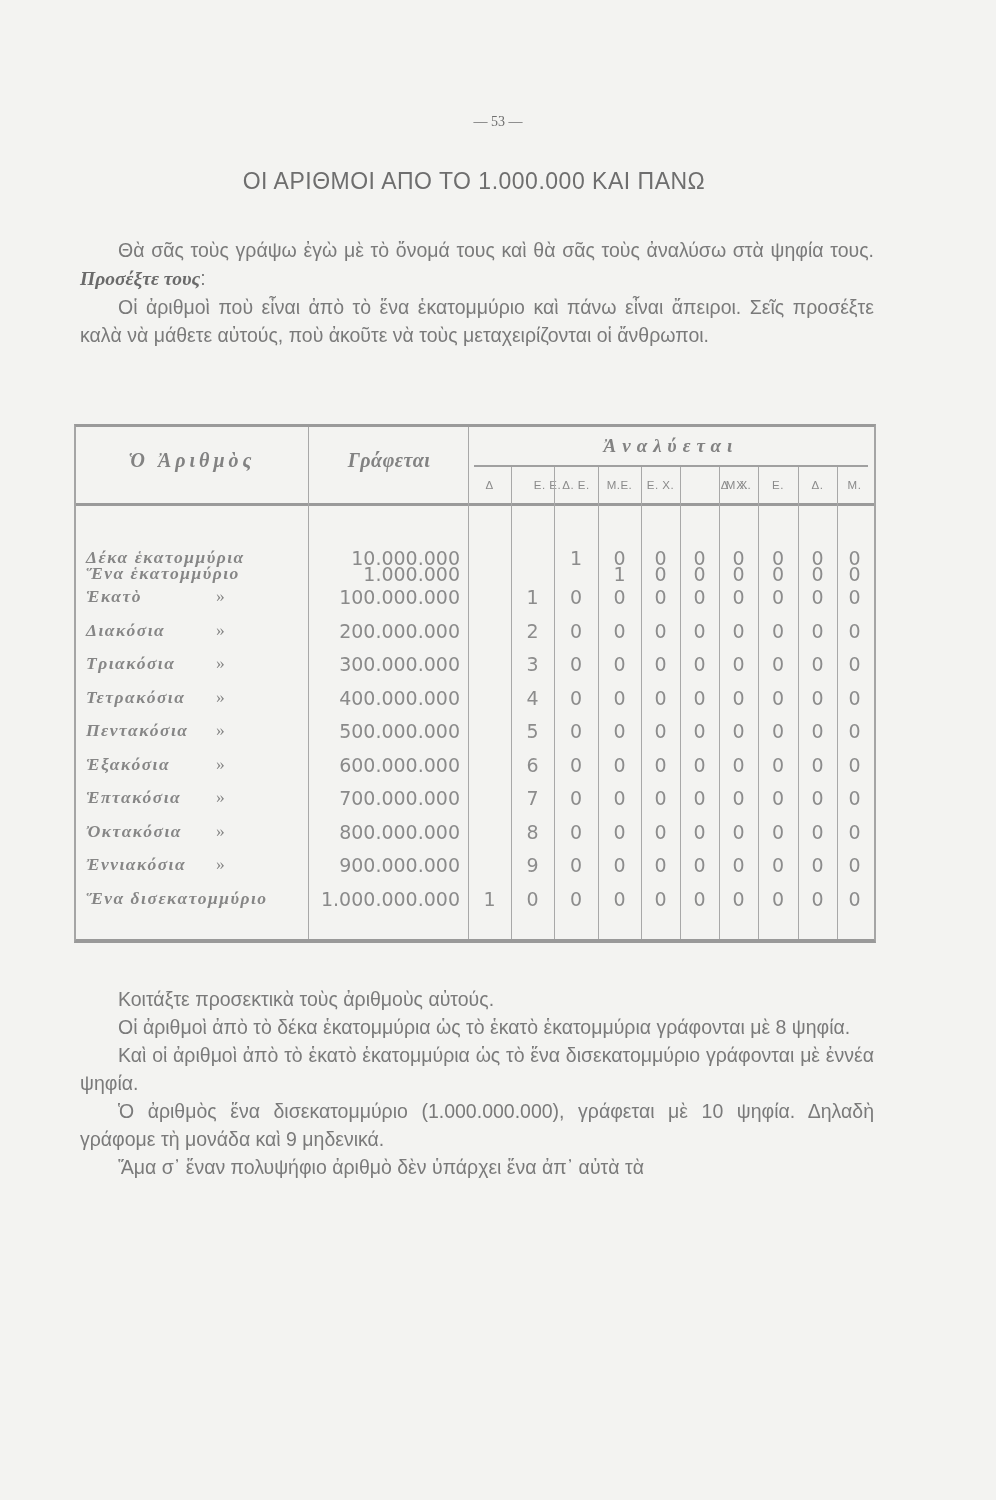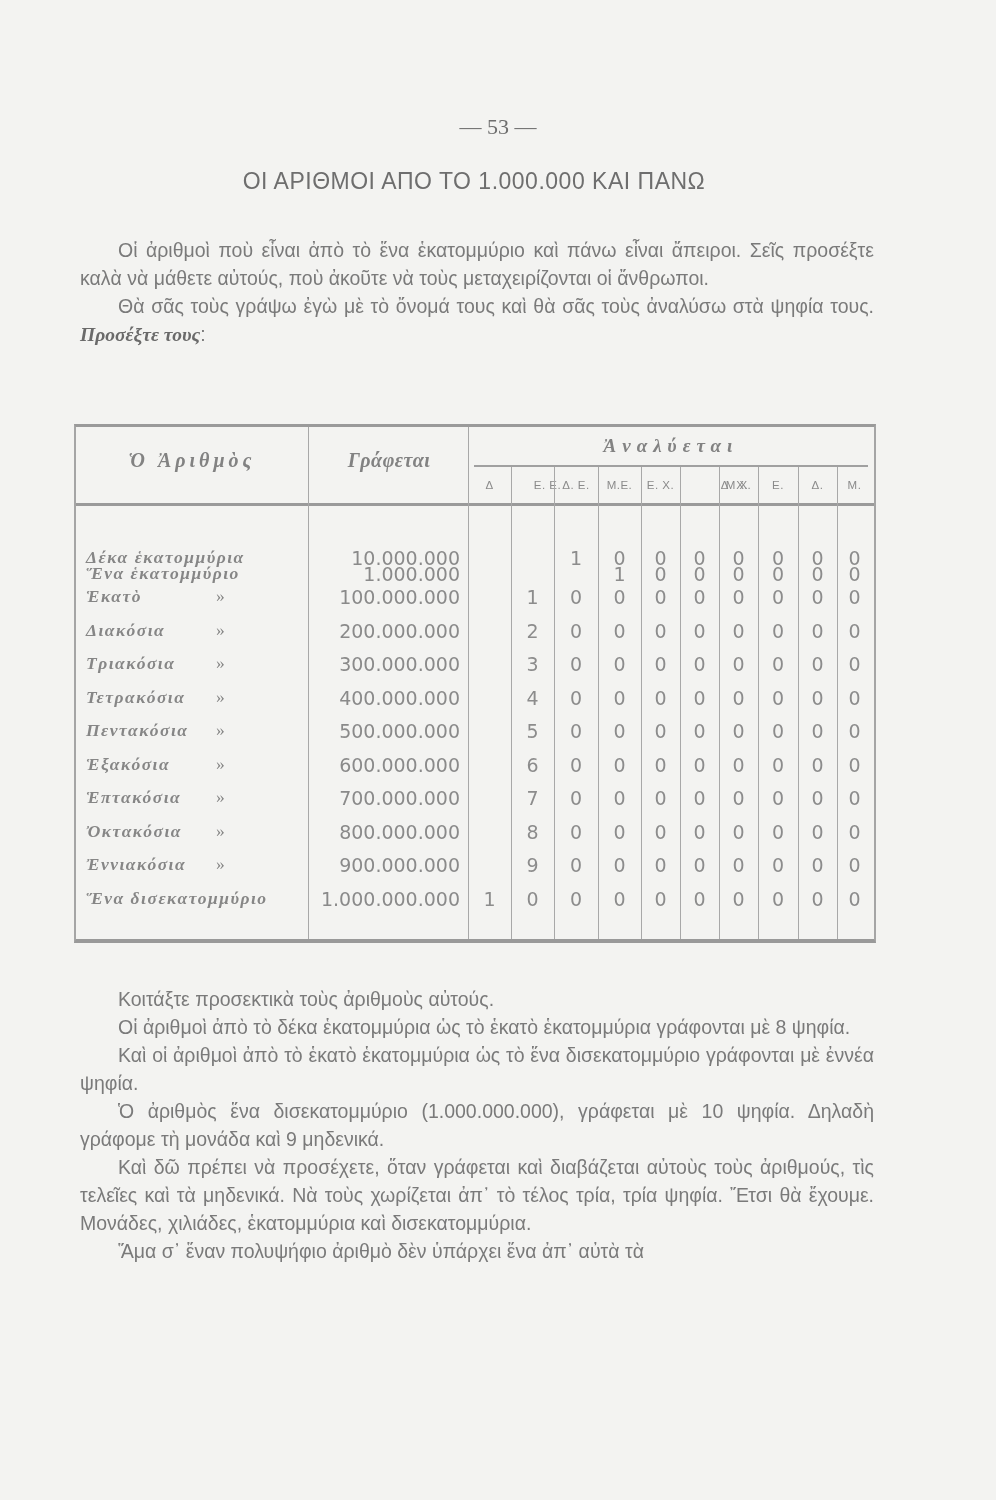--- a/index.html
+++ b/index.html
@@ -5,21 +5,21 @@
   html, body { margin:0; padding:0; }
   body {
     width:996px; height:1500px; overflow:hidden;
     background:#f3f3f1;
     color:#7d7d7d;
     font-family:"Liberation Sans", sans-serif;
     position:relative;
   }
   .page-num {
     position:absolute; top:114px; left:0; width:996px; text-align:center;
-    font-family:"Liberation Serif", serif; font-size:22px; color:#6e6e6e;
+    font-family:"Liberation Serif", serif; font-size:14px; color:#6e6e6e;
   }
   .title {
     position:absolute; top:168px; left:0; width:948px; text-align:center;
     font-size:23px; letter-spacing:0.5px; color:#6e6e6e;
   }
   .para {
     position:absolute; left:80px; width:794px;
     font-size:19.5px; line-height:28px; text-align:justify;
     color:#7a7a7a;
   }
@@ -71,22 +71,22 @@
     font-family:"DejaVu Sans", sans-serif; font-size:19px; color:#8c8c8c;
   }
 </style>
 </head>
 <body>
 
 <div class="page-num">— 53 —</div>
 <div class="title">ΟΙ ΑΡΙΘΜΟΙ ΑΠΟ ΤΟ 1.000.000 ΚΑΙ ΠΑΝΩ</div>
 
 <div class="para" id="intro">
+  <p><span>Θὰ σᾶς τοὺς γράψω ἐγὼ μὲ τὸ ὄνομά τους καὶ θὰ σᾶς τοὺς ἀναλύσω στὰ ψηφία τους.</span> <em class="bolditalic">Προσέξτε τους</em><span>:</span></p>
   <p>Οἱ ἀριθμοὶ ποὺ εἶναι ἀπὸ τὸ ἕνα ἑκατομμύριο καὶ πάνω εἶναι ἄπειροι. Σεῖς προσέξτε καλὰ νὰ μάθετε αὐτούς, ποὺ ἀκοῦτε νὰ τοὺς μεταχειρίζονται οἱ ἄνθρωποι.</p>
-  <p><span>Θὰ σᾶς τοὺς γράψω ἐγὼ μὲ τὸ ὄνομά τους καὶ θὰ σᾶς τοὺς ἀναλύσω στὰ ψηφία τους.</span> <em class="bolditalic">Προσέξτε τους</em><span>:</span></p>
 </div>
 
 <div class="tbl" id="numtable">
   <div class="hdr-rule"></div>
   <div class="h-name">Ὁ Ἀριθμὸς</div>
   <div class="h-written">Γράφεται</div>
   <div class="h-analysis">Ἀναλύεται</div>
   <div class="sub-rule"></div>
   <div id="subheaders">
       <div class="sub-h" style="left: 392px; width: 43px;">Δ</div>
@@ -283,15 +283,14 @@
         <div class="digit" style="left: 761px; width: 35px;">0</div>
       </div>
     </div>
 </div>
 
 <div class="para" id="after">
   <p>Κοιτάξτε προσεκτικὰ τοὺς ἀριθμοὺς αὐτούς.</p>
   <p>Οἱ ἀριθμοὶ ἀπὸ τὸ δέκα ἑκατομμύρια ὡς τὸ ἑκατὸ ἑκατομμύρια γράφονται μὲ 8 ψηφία.</p>
   <p>Καὶ οἱ ἀριθμοὶ ἀπὸ τὸ ἑκατὸ ἑκατομμύρια ὡς τὸ ἕνα δισεκατομμύριο γράφονται μὲ ἐννέα ψηφία.</p>
   <p>Ὁ ἀριθμὸς ἕνα δισεκατομμύριο (1.000.000.000), γράφεται μὲ 10 ψηφία. Δηλαδὴ γράφομε τὴ μονάδα καὶ 9 μηδενικά.</p>
-  <p>Καὶ δῶ πρέπει νὰ προσέχετε, ὅταν γράφεται καὶ διαβάζεται αὐτοὺς τοὺς ἀριθμούς, τὶς τελεῖες καὶ τὰ μηδενικά. Νὰ τοὺς χωρίζεται ἀπ᾽ τὸ τέλος τρία, τρία ψηφία. Ἔτσι θὰ ἔχουμε. Μονάδες, χιλιάδες, ἑκατομμύρια καὶ δισεκατομμύρια.</p>
   <p>Ἅμα σ᾽ ἕναν πολυψήφιο ἀριθμὸ δὲν ὑπάρχει ἕνα ἀπ᾽ αὐτὰ τὰ</p>
 </div>
 
 </body></html>

